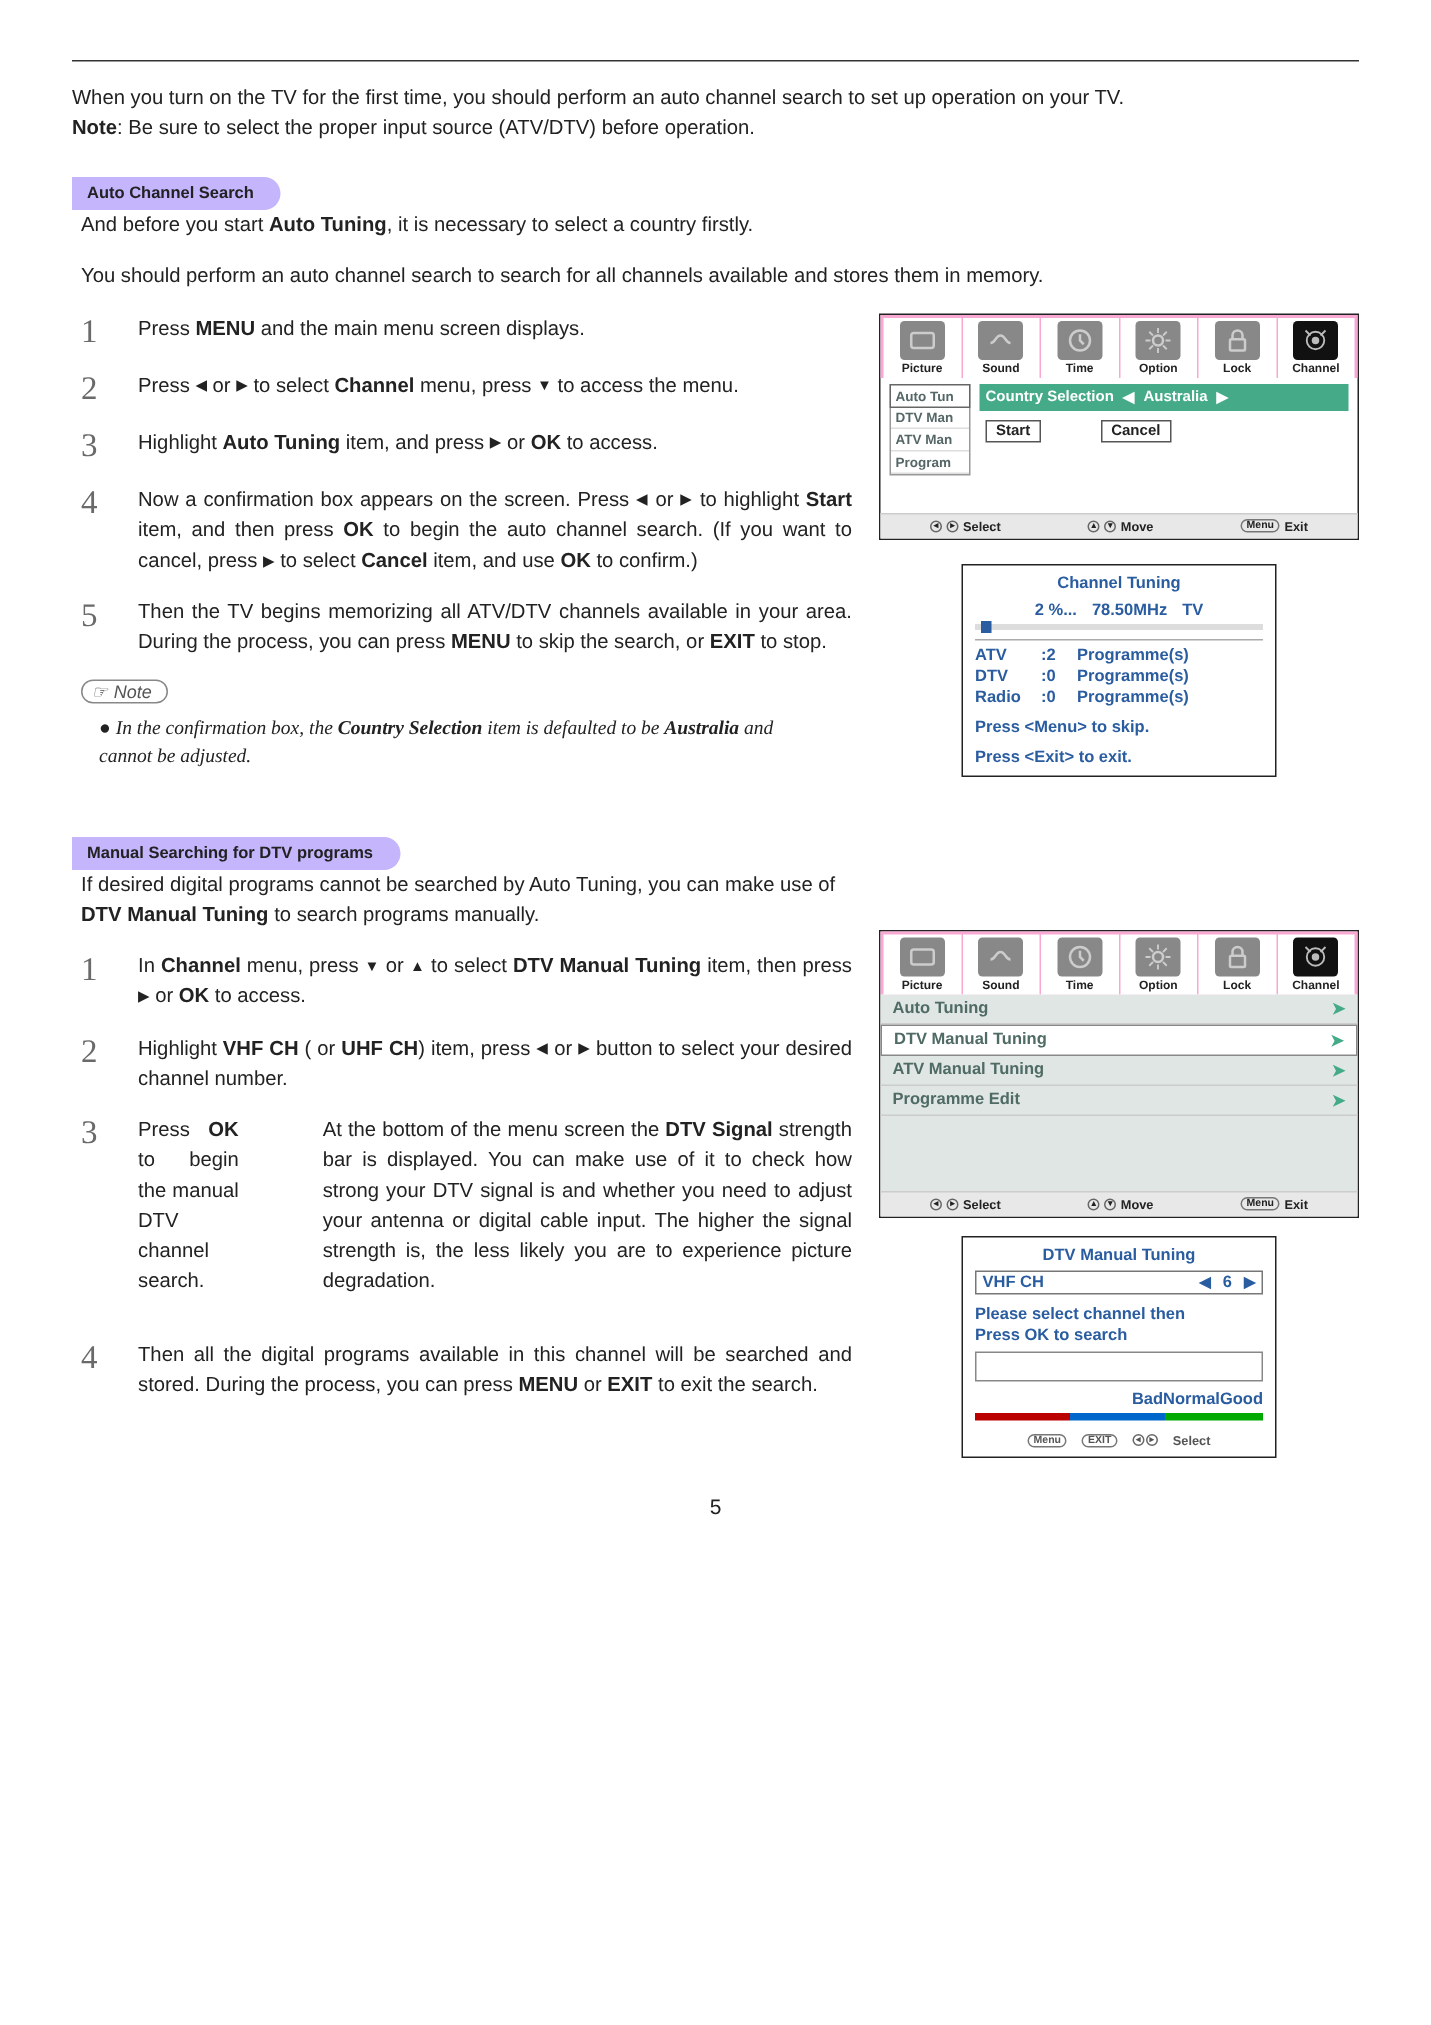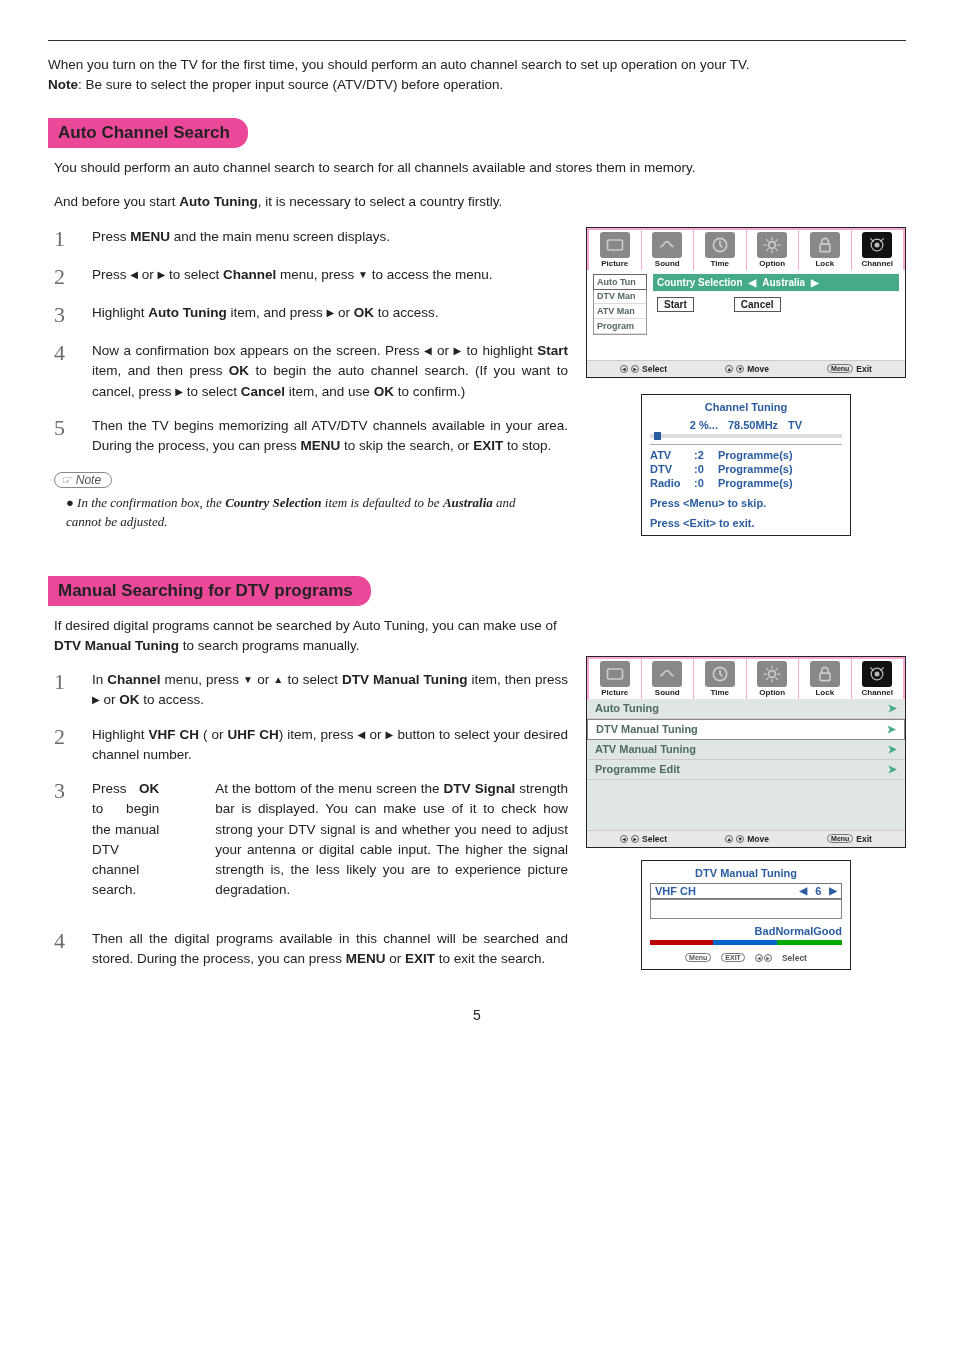--- a/index.html
+++ b/index.html
@@ -15,27 +15,26 @@
       font-size: 28px;
       font-weight: bold;
       color: #000;
       margin-bottom: 6px;
     }
     .hr { border-top: 1.5px solid #333; margin-bottom: 14px; }
     .intro { font-size: 13.5px; line-height: 1.45; }
     .intro b { font-weight: bold; }
     .section-head {
       display: inline-block;
-      background: #ec4899;
+      background: #c4b5fd;
       border-radius: 0 14px 14px 0;
       padding: 5px 18px 5px 10px;
-      font-size: 17px;
+      font-size: 11px;
       font-weight: bold;
       margin-top: 24px;
-      margin-bottom: 10px;
     }
     .section-intro {
       font-size: 13.5px;
       line-height: 1.5;
       margin-bottom: 14px;
       padding-left: 6px;
     }
     .cols { display: flex; gap: 18px; }
     .col-left { flex: 1 1 auto; }
     .col-right { width: 320px; flex-shrink: 0; }
@@ -175,24 +174,24 @@
 <div class="page">
   <div class="hr"></div>
 
   <p class="intro">
     <span>When you turn on the TV for the first time, you should perform an auto channel search to set up operation on your TV.</span><br>
     <b>Note</b><span>:  Be sure to select the proper input source (ATV/DTV) before operation.</span>
   </p>
 
   
   <div class="section-head">Auto Channel Search</div>
-  <p class="section-intro">You should perform an auto channel search to search for all channels available and stores them in memory.</p>
   <p class="section-intro">
     <span>And before you start </span><b>Auto Tuning</b><span>, it is necessary to select a country firstly.</span>
   </p>
+  <p class="section-intro">You should perform an auto channel search to search for all channels available and stores them in memory.</p>
 
   <div class="cols">
     <div class="col-left">
       <div class="steps" id="steps1">
           <div class="step">
             <div class="step-n">1</div>
             <div class="step-body">Press <b>MENU</b> and the main menu screen displays.</div>
           </div>
           <div class="step">
             <div class="step-n">2</div>
@@ -484,20 +483,24 @@
 
       <div class="dtv-popup">
         <div class="dtv-title">DTV Manual Tuning</div>
         <div class="vhf-row">
           <span>VHF  CH</span>
           <span class="spacer"></span>
           <span class="tri">◀</span>
           <span>6</span>
           <span class="tri">▶</span>
         </div>
+        <div class="dtv-msg">
+          <span>Please select channel then</span><br>
+          <span>Press OK to search</span>
+        </div>
         <div class="sig-box"></div>
         <div class="qual-row">
           <span>Bad</span>
           <span>Normal</span>
           <span>Good</span>
         </div>
         <div class="qual-bar"></div>
         <div class="dtv-foot">
           <span class="pill">Menu</span>
           <span class="pill">EXIT</span>

